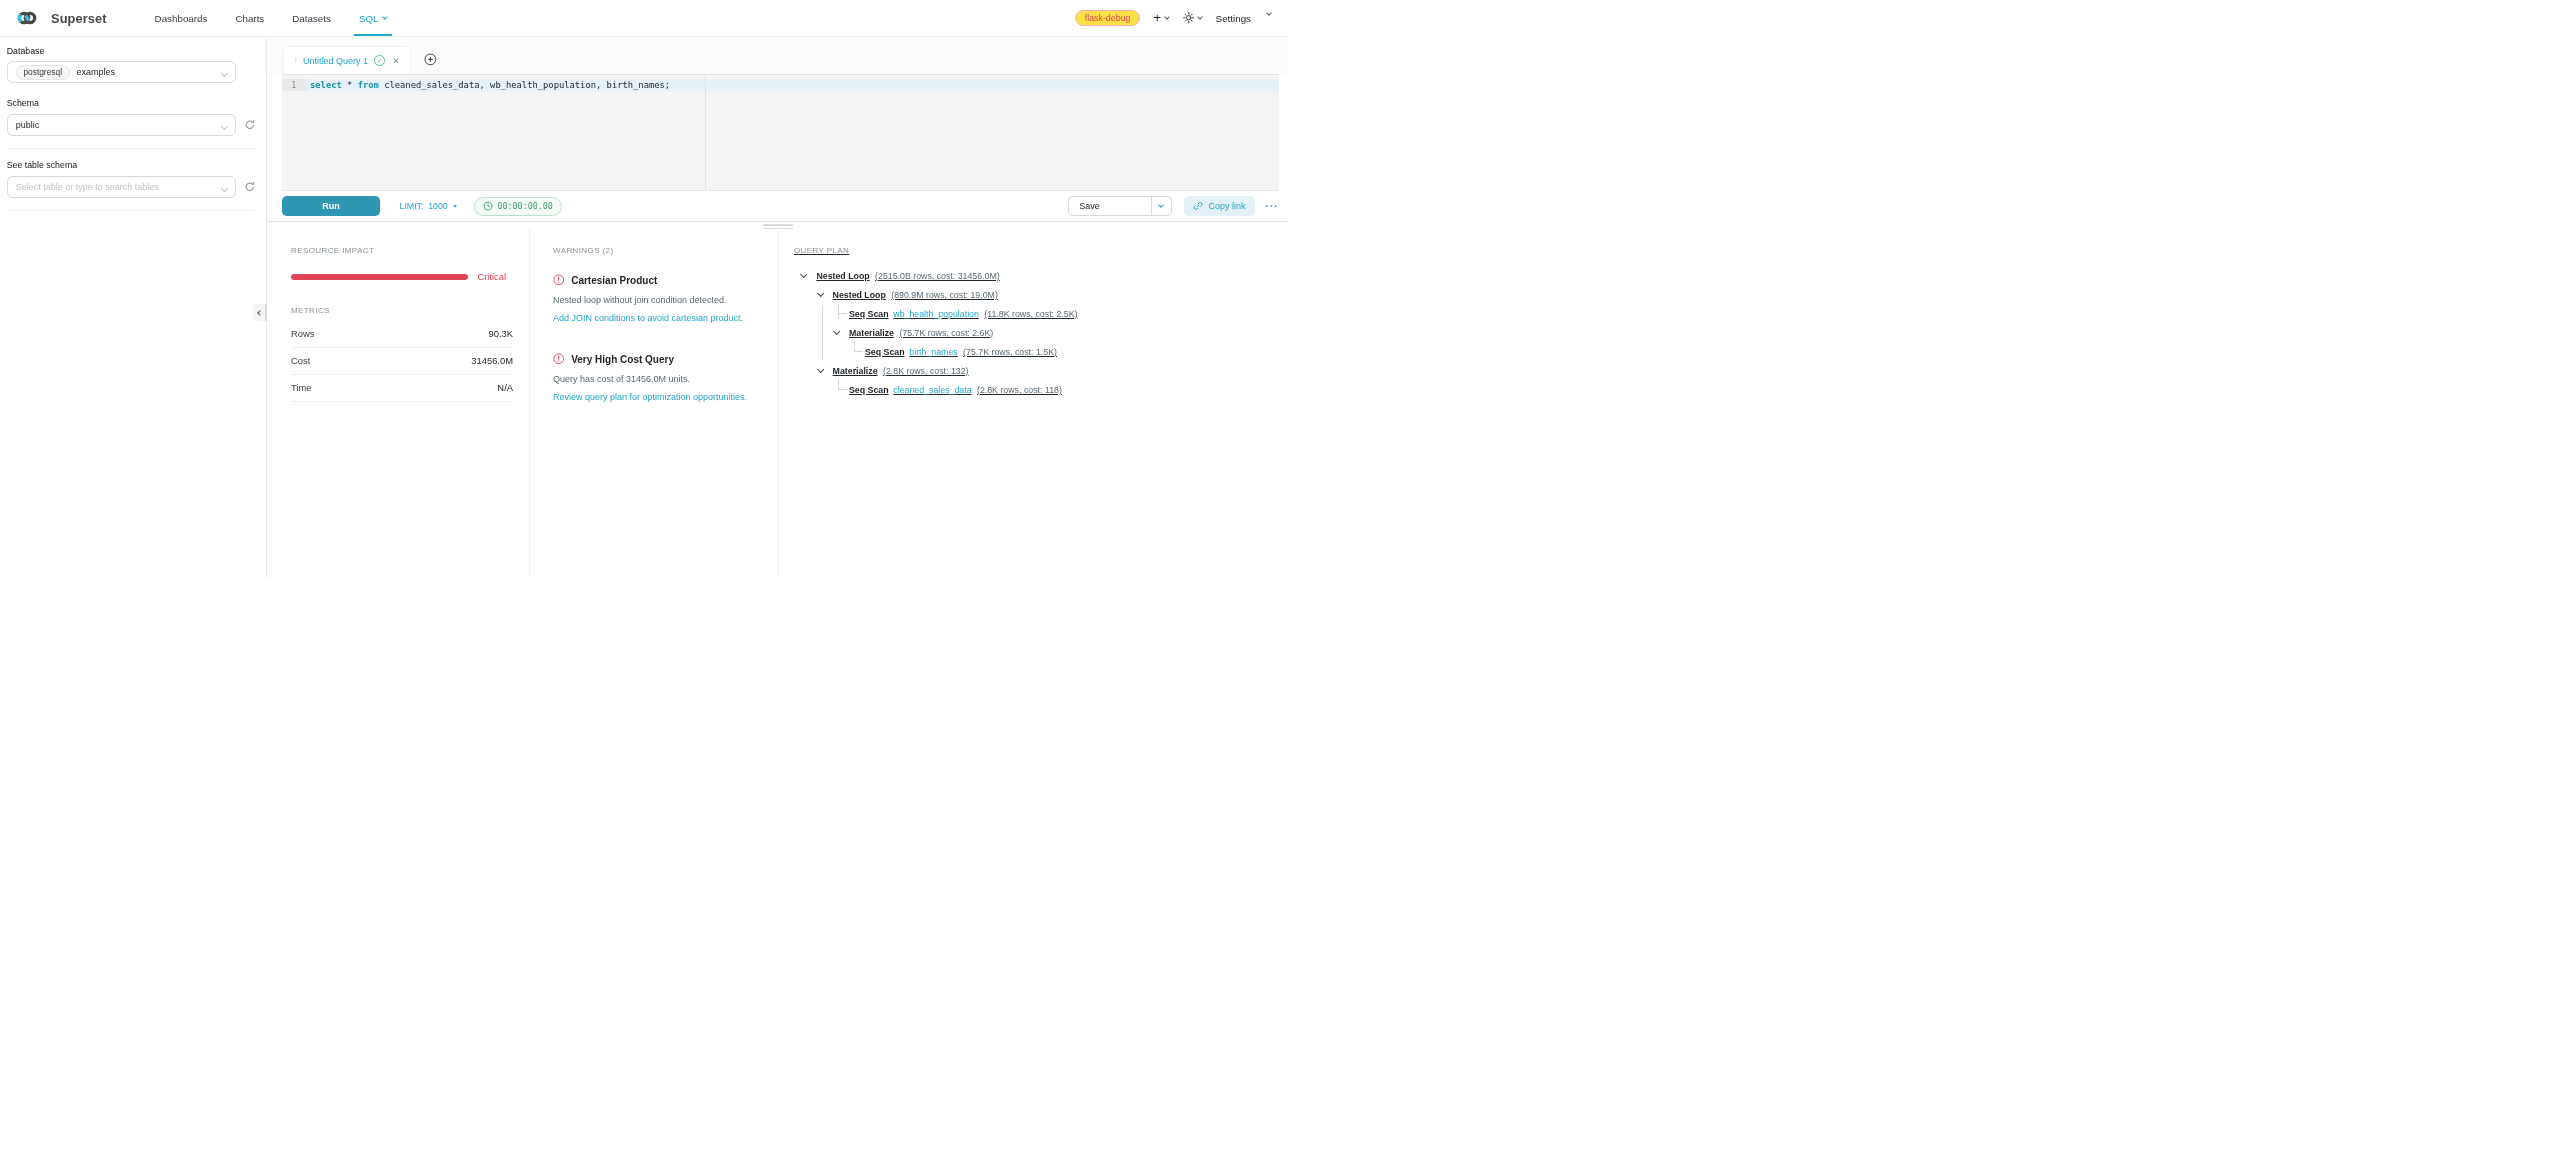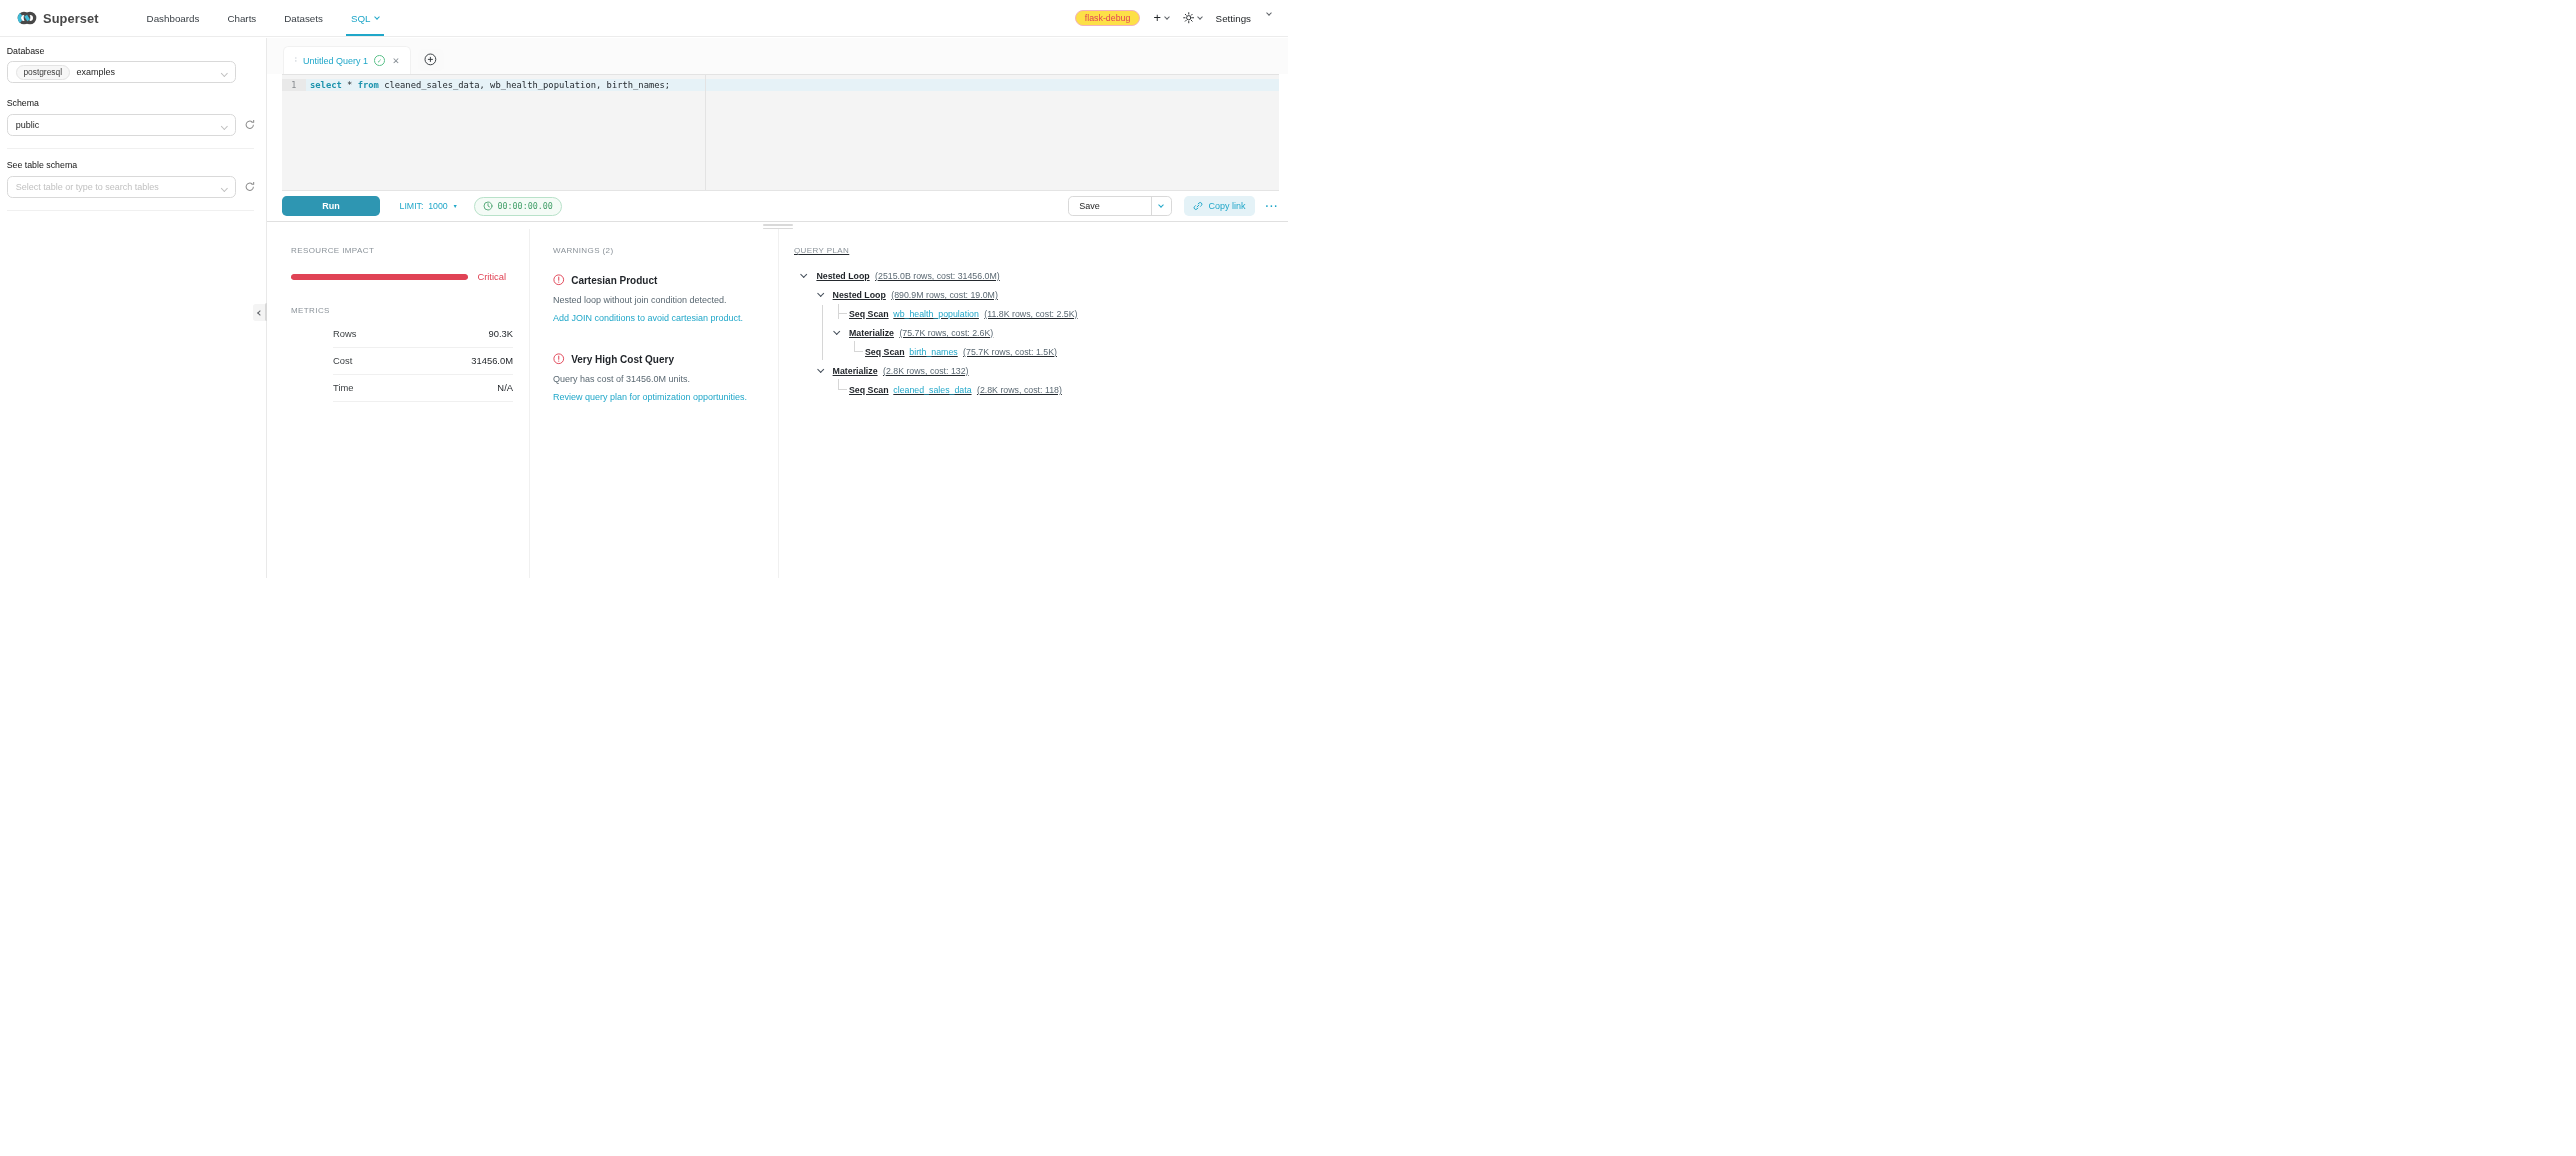--- a/index.html
+++ b/index.html
@@ -4,21 +4,21 @@
 <style>
   * { box-sizing: border-box; }
   html,body { margin:0; padding:0; }
   body {
     width:1288px; height:578px; overflow:hidden; position:relative;
     font-family:"Liberation Sans", sans-serif; color:#24292e; background:#fff;
     font-size:9.4px;
   }
   
   .navbar { height:37px; border-bottom:0.7px solid #ececec; display:flex; align-items:stretch; padding:0 17px; background:#fff; }
-  .brand { display:flex; align-items:center; gap:6px; }
+  .brand { display:flex; align-items:center; gap:14px; }
   .brand-name { font-size:12.8px; font-weight:bold; color:#484848; letter-spacing:0.1px; }
   .nav-links { display:flex; margin-left:34px; }
   .nav-item { display:flex; align-items:center; gap:4.7px; padding:0 14px; font-size:9.8px; color:#383e44; position:relative; cursor:pointer; }
   .nav-item.active { color:#20a7c9; }
   .nav-item.active::after { content:""; position:absolute; left:8.8px; right:8.8px; bottom:0; height:2px; background:#20a7c9; }
   .nav-right { margin-left:auto; display:flex; align-items:center; gap:13.5px; }
   .env-badge { padding:2px 8.8px; border-radius:8px; border:0.7px solid #f3b3bb; background:#fde047; color:#e04355; font-size:8.8px; }
   .icon-group { display:flex; align-items:center; gap:4px; color:#232629; }
   .plus-glyph { font-size:12.8px; font-weight:300; line-height:1; }
   .settings { display:flex; gap:16px; font-size:9.8px; color:#232629; }
@@ -81,21 +81,21 @@
   .col1 { width:263px; border-right:0.7px solid #f0f0f0; padding:17.5px 16px 0 24px; }
   .col2 { width:249px; border-right:0.7px solid #f0f0f0; padding:17.5px 16px 0 23px; }
   .col3 { flex:1; padding:17.5px 16px 0 15px;text-decoration:underline; }
   .sec-head { font-size:8px; color:#8a9299; letter-spacing:0.4px; }
   .impact-row { margin-top:16px; display:flex; align-items:center; gap:9.4px; }
   .impact-track { width:177px; height:5.4px; border-radius:2.7px; background:#eee; overflow:hidden; }
   .impact-bar { height:5.4px; border-radius:2.7px; }
   .impact-level { font-size:9.4px; color:#e04355; }
   .metrics-head { margin-top:24px; }
   .metric-row { display:flex; justify-content:space-between; align-items:center; height:27px; border-bottom:0.7px solid #f0f0f0; font-size:9.4px; }
-  .metric-rows { margin-top:5.4px;margin-left:42px; }
+  .metric-rows { margin-top:5.4px; }
   .metric-label { color:#3c4043; }
   .metric-value { color:#1f2328; }
   .warn-block1 { margin-top:19px; }
   .warn-block2 { margin-top:30px; }
   .warn-title-row { display:flex; align-items:center; gap:6.7px; }
   .warn-title { font-size:10px; font-weight:bold; color:#1f2328; }
   .warn-desc { margin-top:9.4px; font-size:9px; color:#5a6872; }
   .warn-link { margin-top:8px; font-size:9px; color:#20a7c9; cursor:pointer; }
   
   .plan-tree { position:relative; margin-top:10.8px; font-size:8.8px; }

